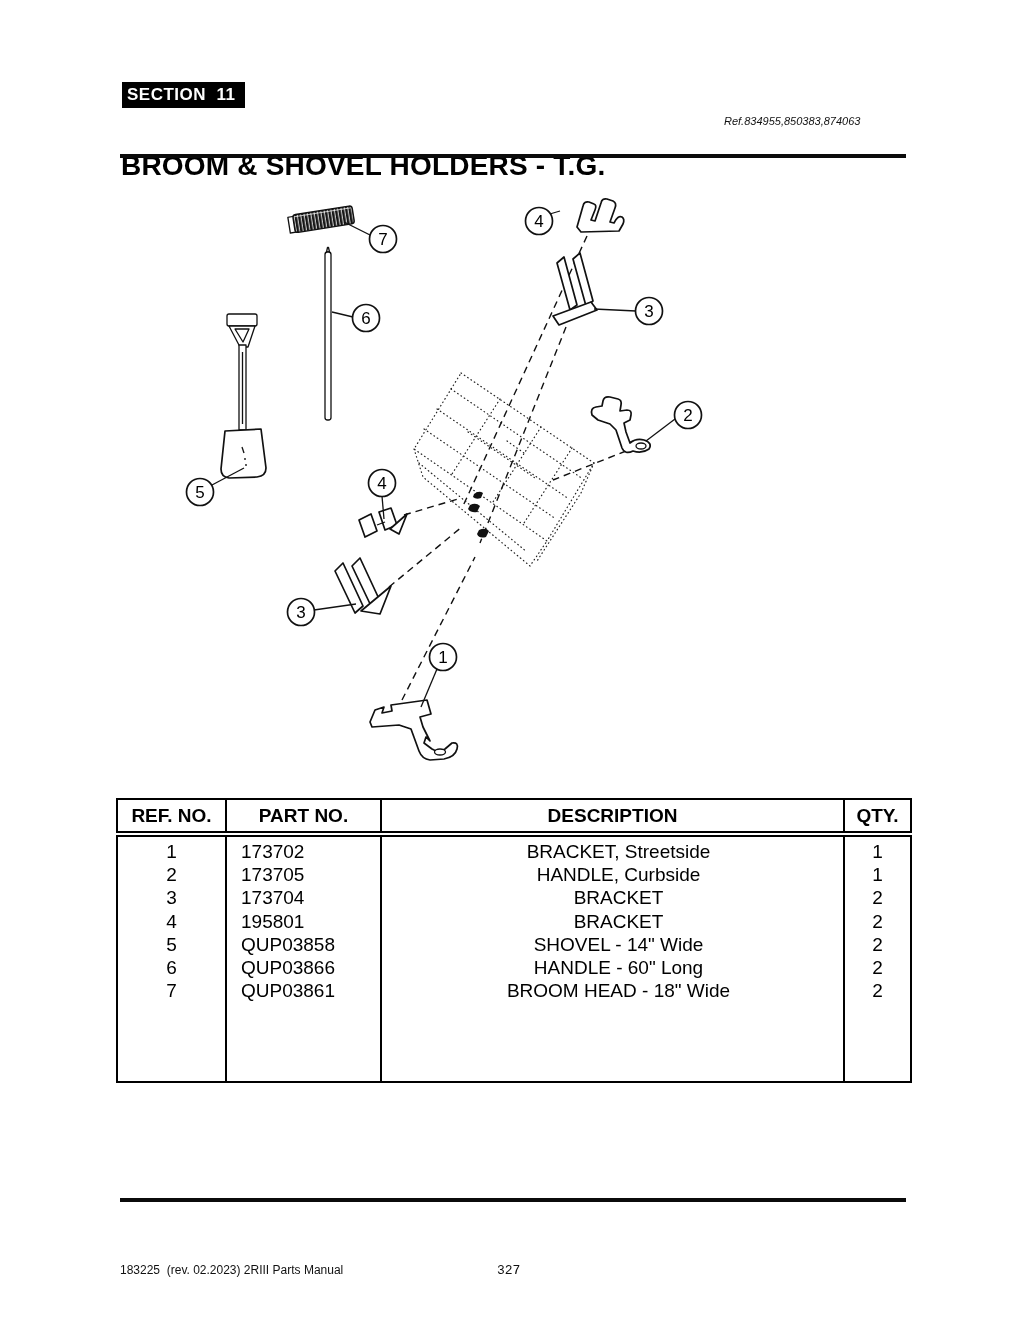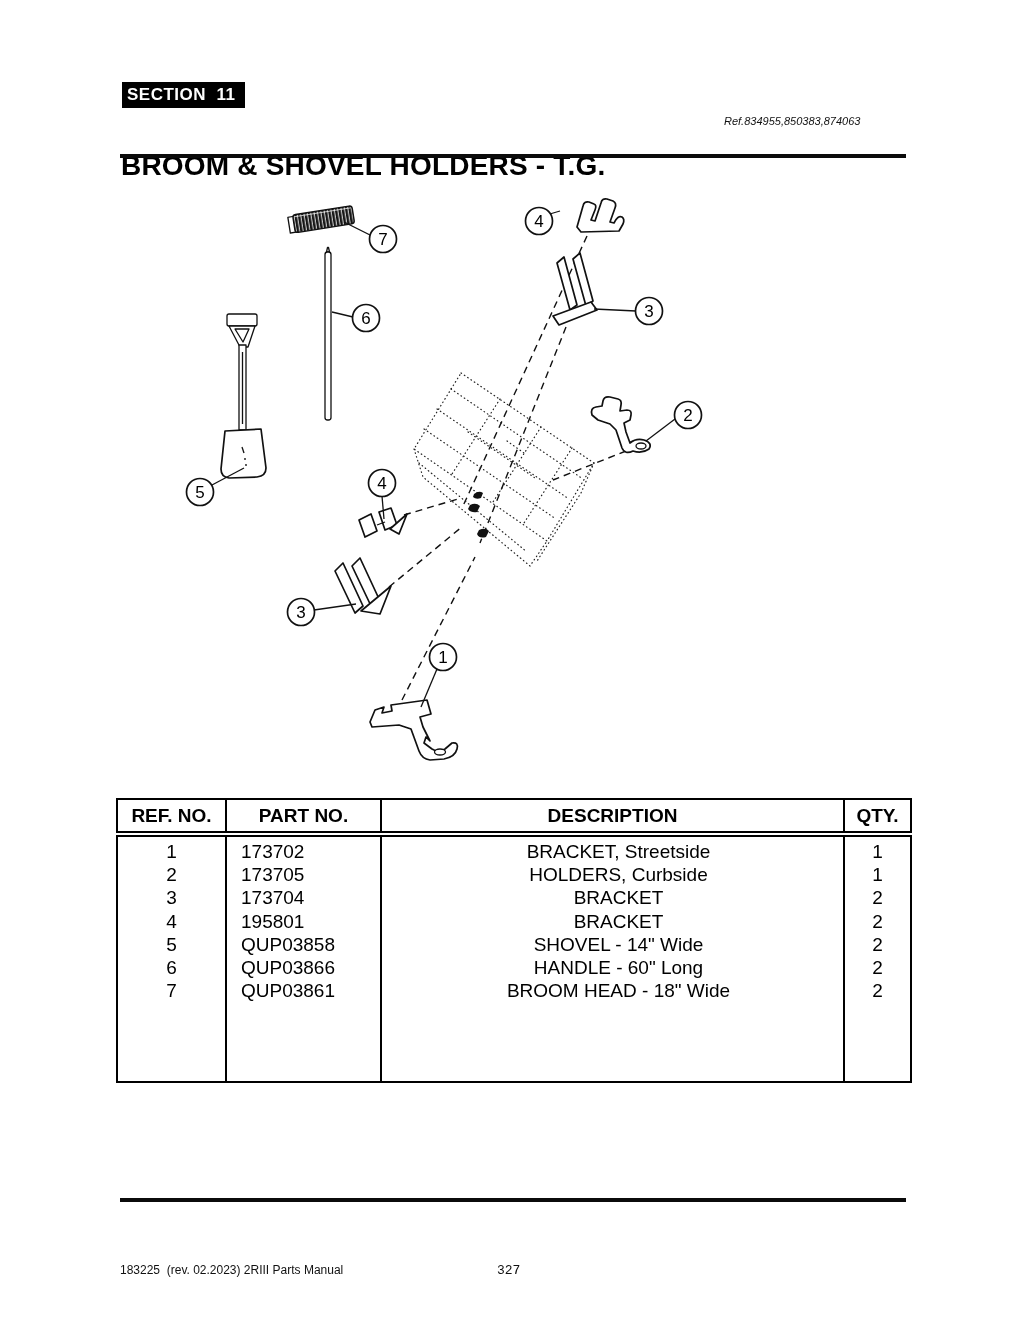--- a/index.html
+++ b/index.html
@@ -235,21 +235,21 @@
     <tbody>
         <tr>
           <td class="c-ref">1</td>
           <td class="c-part">173702</td>
           <td class="c-desc">BRACKET, Streetside</td>
           <td class="c-qty">1</td>
         </tr>
         <tr>
           <td class="c-ref">2</td>
           <td class="c-part">173705</td>
-          <td class="c-desc">HOLDERS, Curbside</td>
+          <td class="c-desc">HANDLE, Curbside</td>
           <td class="c-qty">1</td>
         </tr>
         <tr>
           <td class="c-ref">3</td>
           <td class="c-part">173704</td>
           <td class="c-desc">BRACKET</td>
           <td class="c-qty">2</td>
         </tr>
         <tr>
           <td class="c-ref">4</td>

